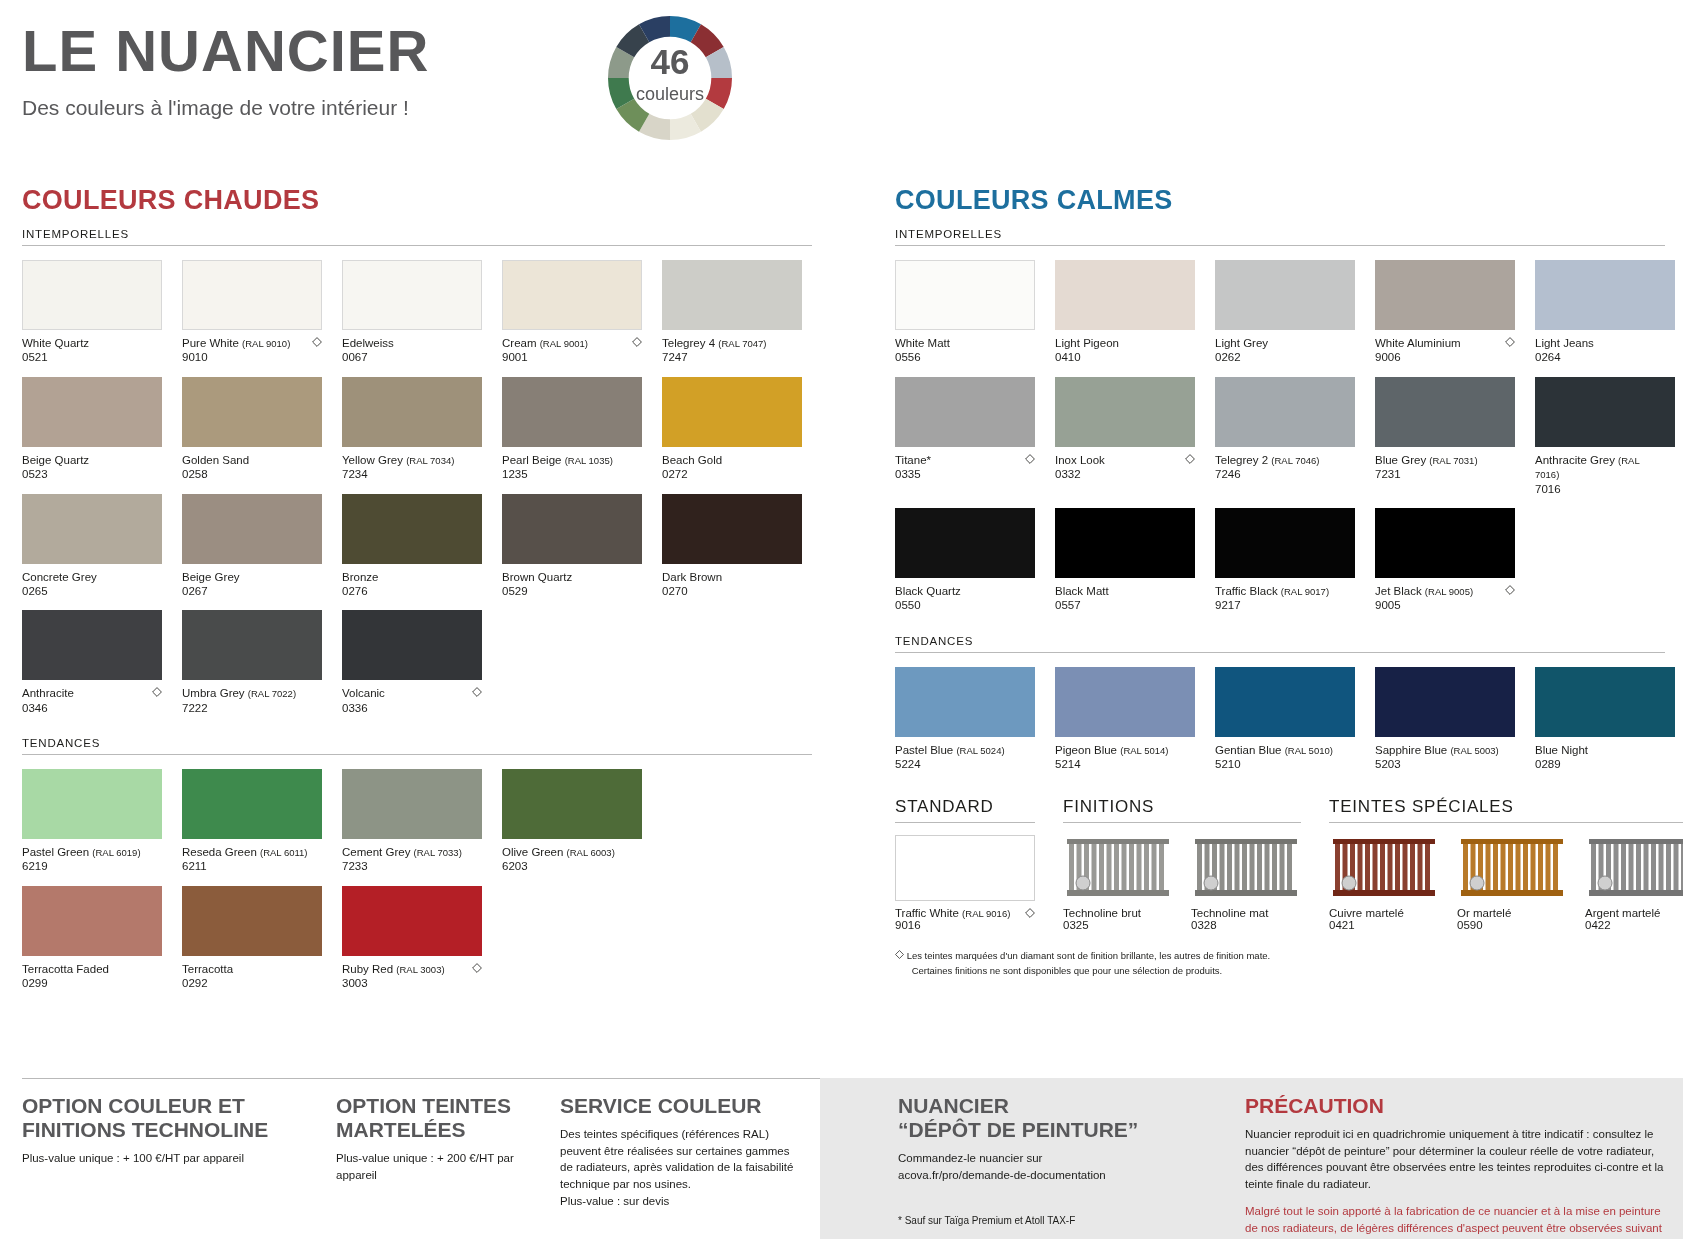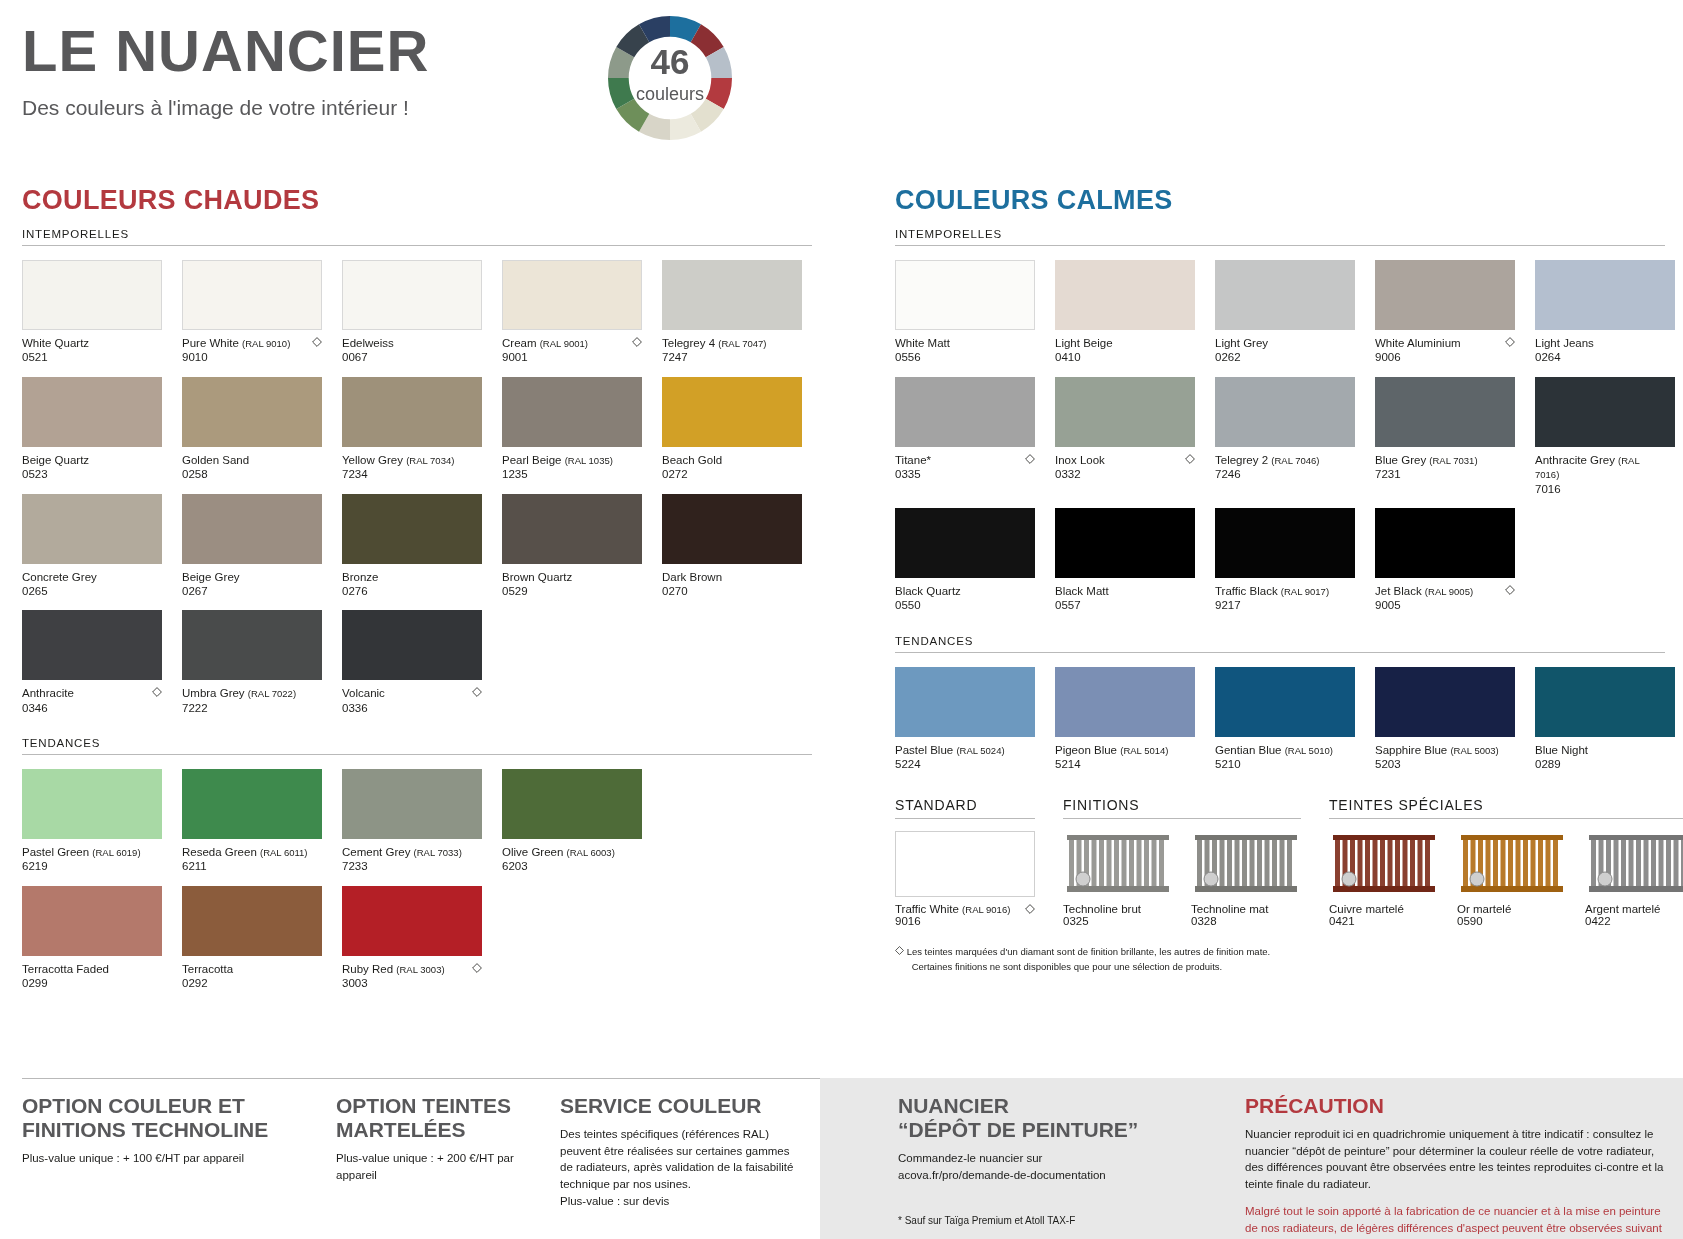--- a/index.html
+++ b/index.html
@@ -56,21 +56,21 @@
   .diamond {
     position:absolute; right:0; top:1px; width:10px; height:10px;
     display:inline-block;
   }
   .diamond svg { display:block; }
 
   
   .sub3 { display:flex; gap:28px; margin-top:26px; }
   .sub3 .blk { }
   .sub3 .hd {
-    font-size:14px; letter-spacing:0.8px; border-bottom:1px solid #b9b9b9;
+    font-size:17px; letter-spacing:0.8px; border-bottom:1px solid #b9b9b9;
     padding-bottom:5px; margin-bottom:12px;
   }
   .sub3 .items { display:flex; gap:18px; }
   .white-chip { width:140px; height:66px; border:1px solid #cfcfcf; background:#fff; }
   .rad { width:110px; height:66px; }
   .rad svg { display:block; }
   .itm .nm { font-size:11.5px; margin-top:6px; position:relative; padding-right:14px; }
   .itm .nm .ral { font-size:9.5px; }
   .itm .code { font-size:11.5px; }
 
@@ -296,21 +296,21 @@
     <div class="grouplabel">INTEMPORELLES</div>
     <div id="calm-timeless">
         <div class="swatch-row">
           <div class="sw">
             <div class="chip bordered" style="background:#fbfbf9"></div>
             <div class="nm">White Matt</div>
             <div class="code">0556</div>
           </div>
           <div class="sw">
             <div class="chip" style="background:#e4dad2"></div>
-            <div class="nm">Light Beige</div>
+            <div class="nm">Light Pigeon</div>
             <div class="code">0410</div>
           </div>
           <div class="sw">
             <div class="chip" style="background:#c5c6c6"></div>
             <div class="nm">Light Grey</div>
             <div class="code">0262</div>
           </div>
           <div class="sw">
             <div class="chip" style="background:#aca49d"></div>
             <div class="nm">White Aluminium<span class="diamond">

